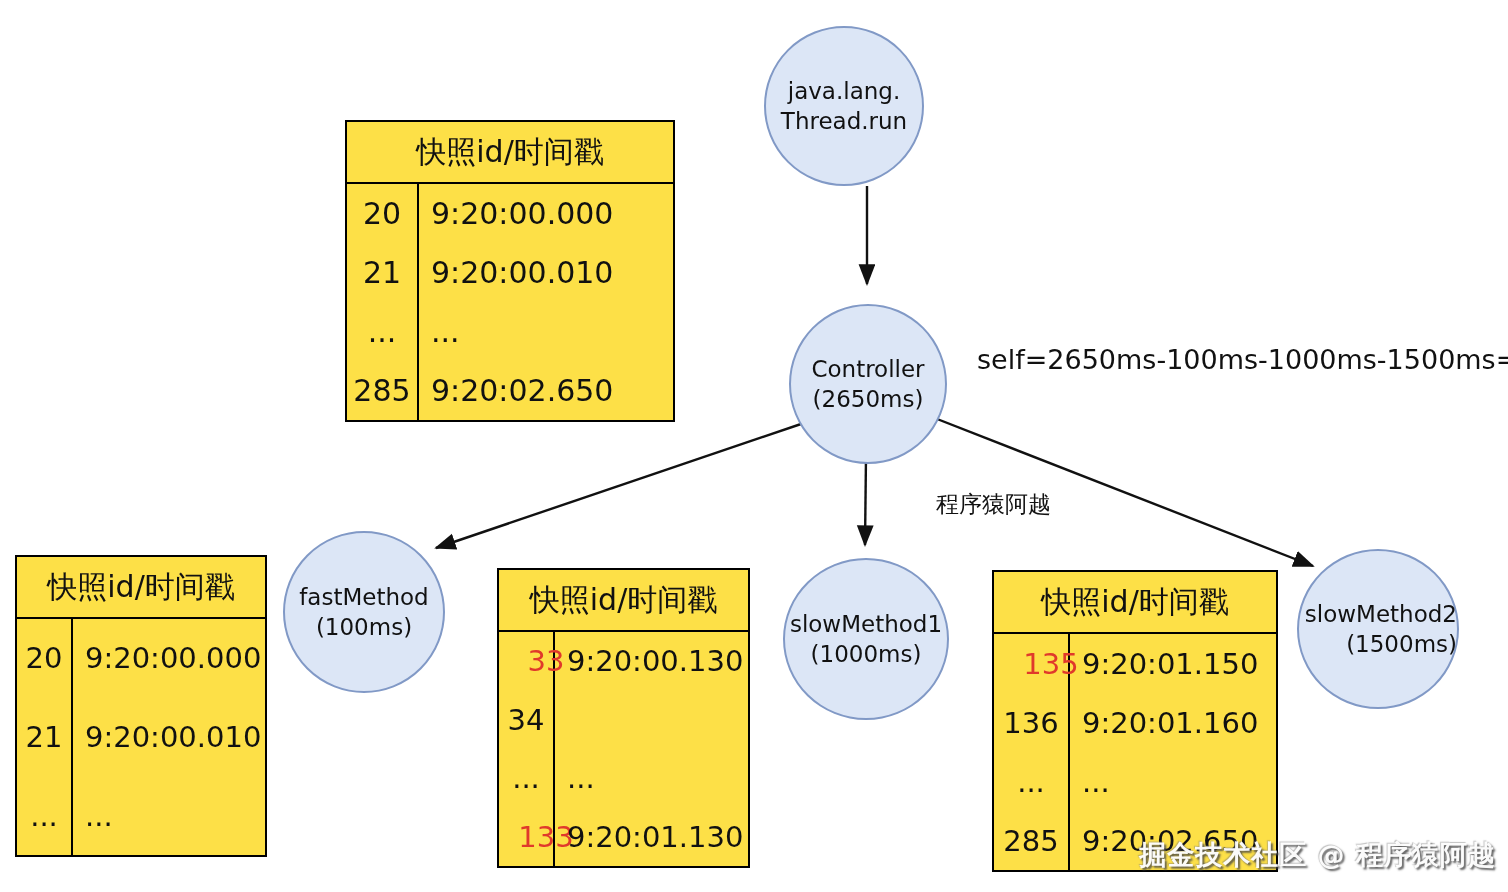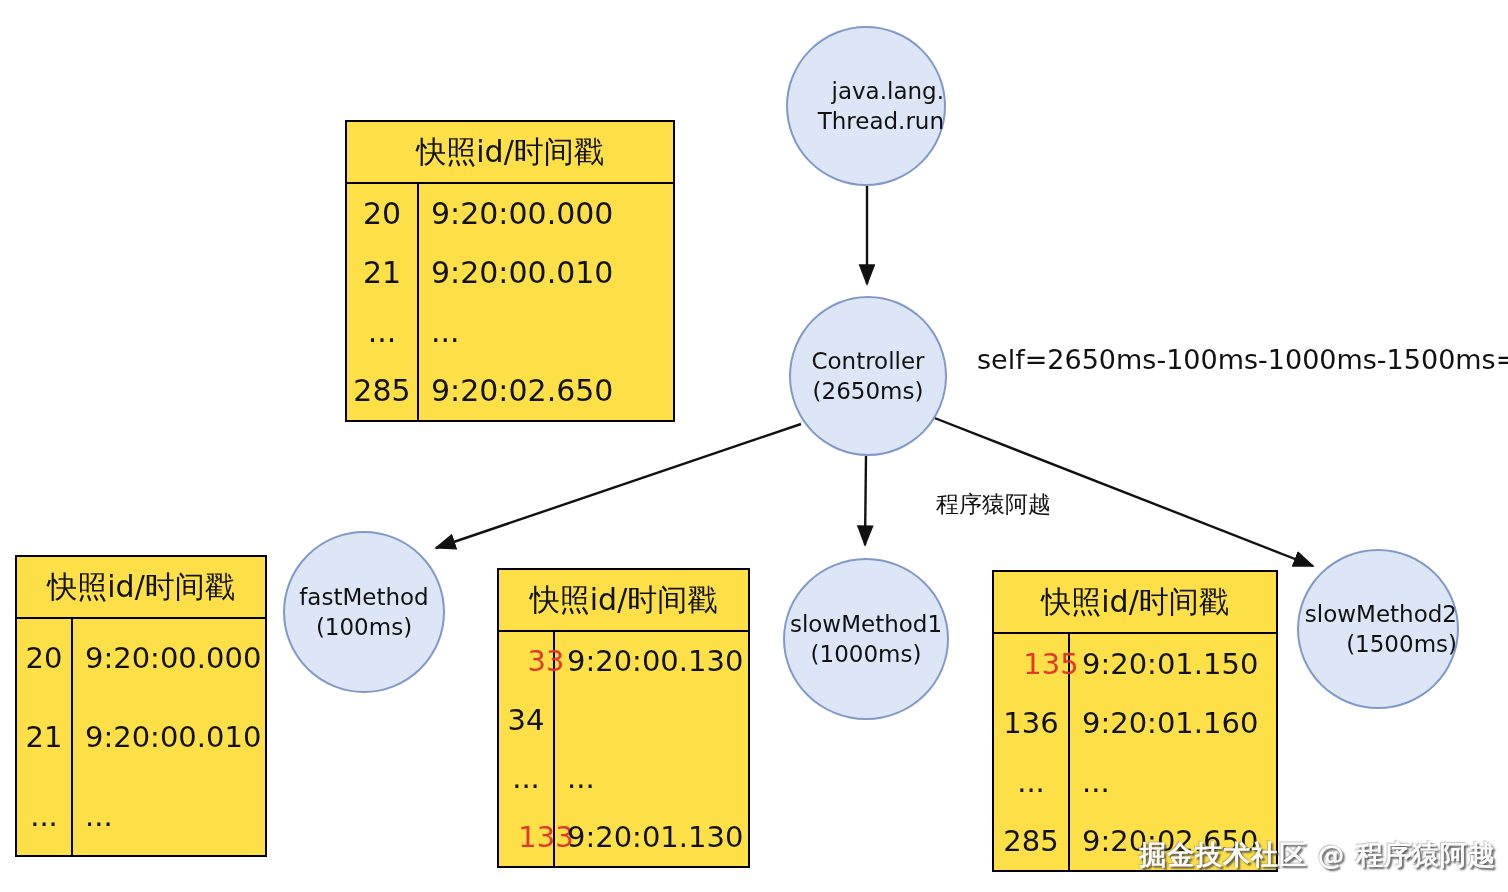--- a/index.html
+++ b/index.html
@@ -6,22 +6,22 @@
   body{font-family:"DejaVu Sans","Liberation Sans",sans-serif;}
   .canvas{position:relative;width:1508px;height:892px;background:#ffffff;overflow:hidden;}
 
   
   .edge-layer{position:absolute;left:0;top:0;width:1508px;height:892px;pointer-events:none;}
 
   
   .node{position:absolute;border-radius:50%;background:#dce6f6;border:2px solid #8199c6;
         display:flex;flex-direction:column;align-items:center;justify-content:center;
         text-align:center;color:#111;font-size:23px;line-height:1.32;font-weight:500;}
-  .node-thread  {left:786px;top:26px;width:156px;height:156px;align-items:flex-end;}
-  .node-ctrl    {left:789px;top:296px;width:154px;height:156px;}
+  .node-thread  {left:764px;top:26px;width:156px;height:156px;}
+  .node-ctrl    {left:789px;top:304px;width:154px;height:156px;}
   .node-fast    {left:283px;top:531px;width:158px;height:158px;}
   .node-slow1   {left:783px;top:558px;width:162px;height:158px;}
   .node-slow2   {left:1297px;top:549px;width:158px;height:156px;align-items:flex-end;}
 
   
   .self-note{position:absolute;left:977px;top:344px;font-size:27px;color:#111;font-weight:500;white-space:nowrap;}
   .edge-note{position:absolute;left:936px;top:489px;font-size:23px;color:#111;white-space:nowrap;}
   .watermark{position:absolute;right:12px;top:837px;font-size:27px;font-weight:600;letter-spacing:1px;
              color:rgba(255,255,255,0.96);white-space:nowrap;
              text-shadow:2px 2px 2px rgba(70,70,70,0.85), -1px -1px 1px rgba(120,120,120,0.45);}

